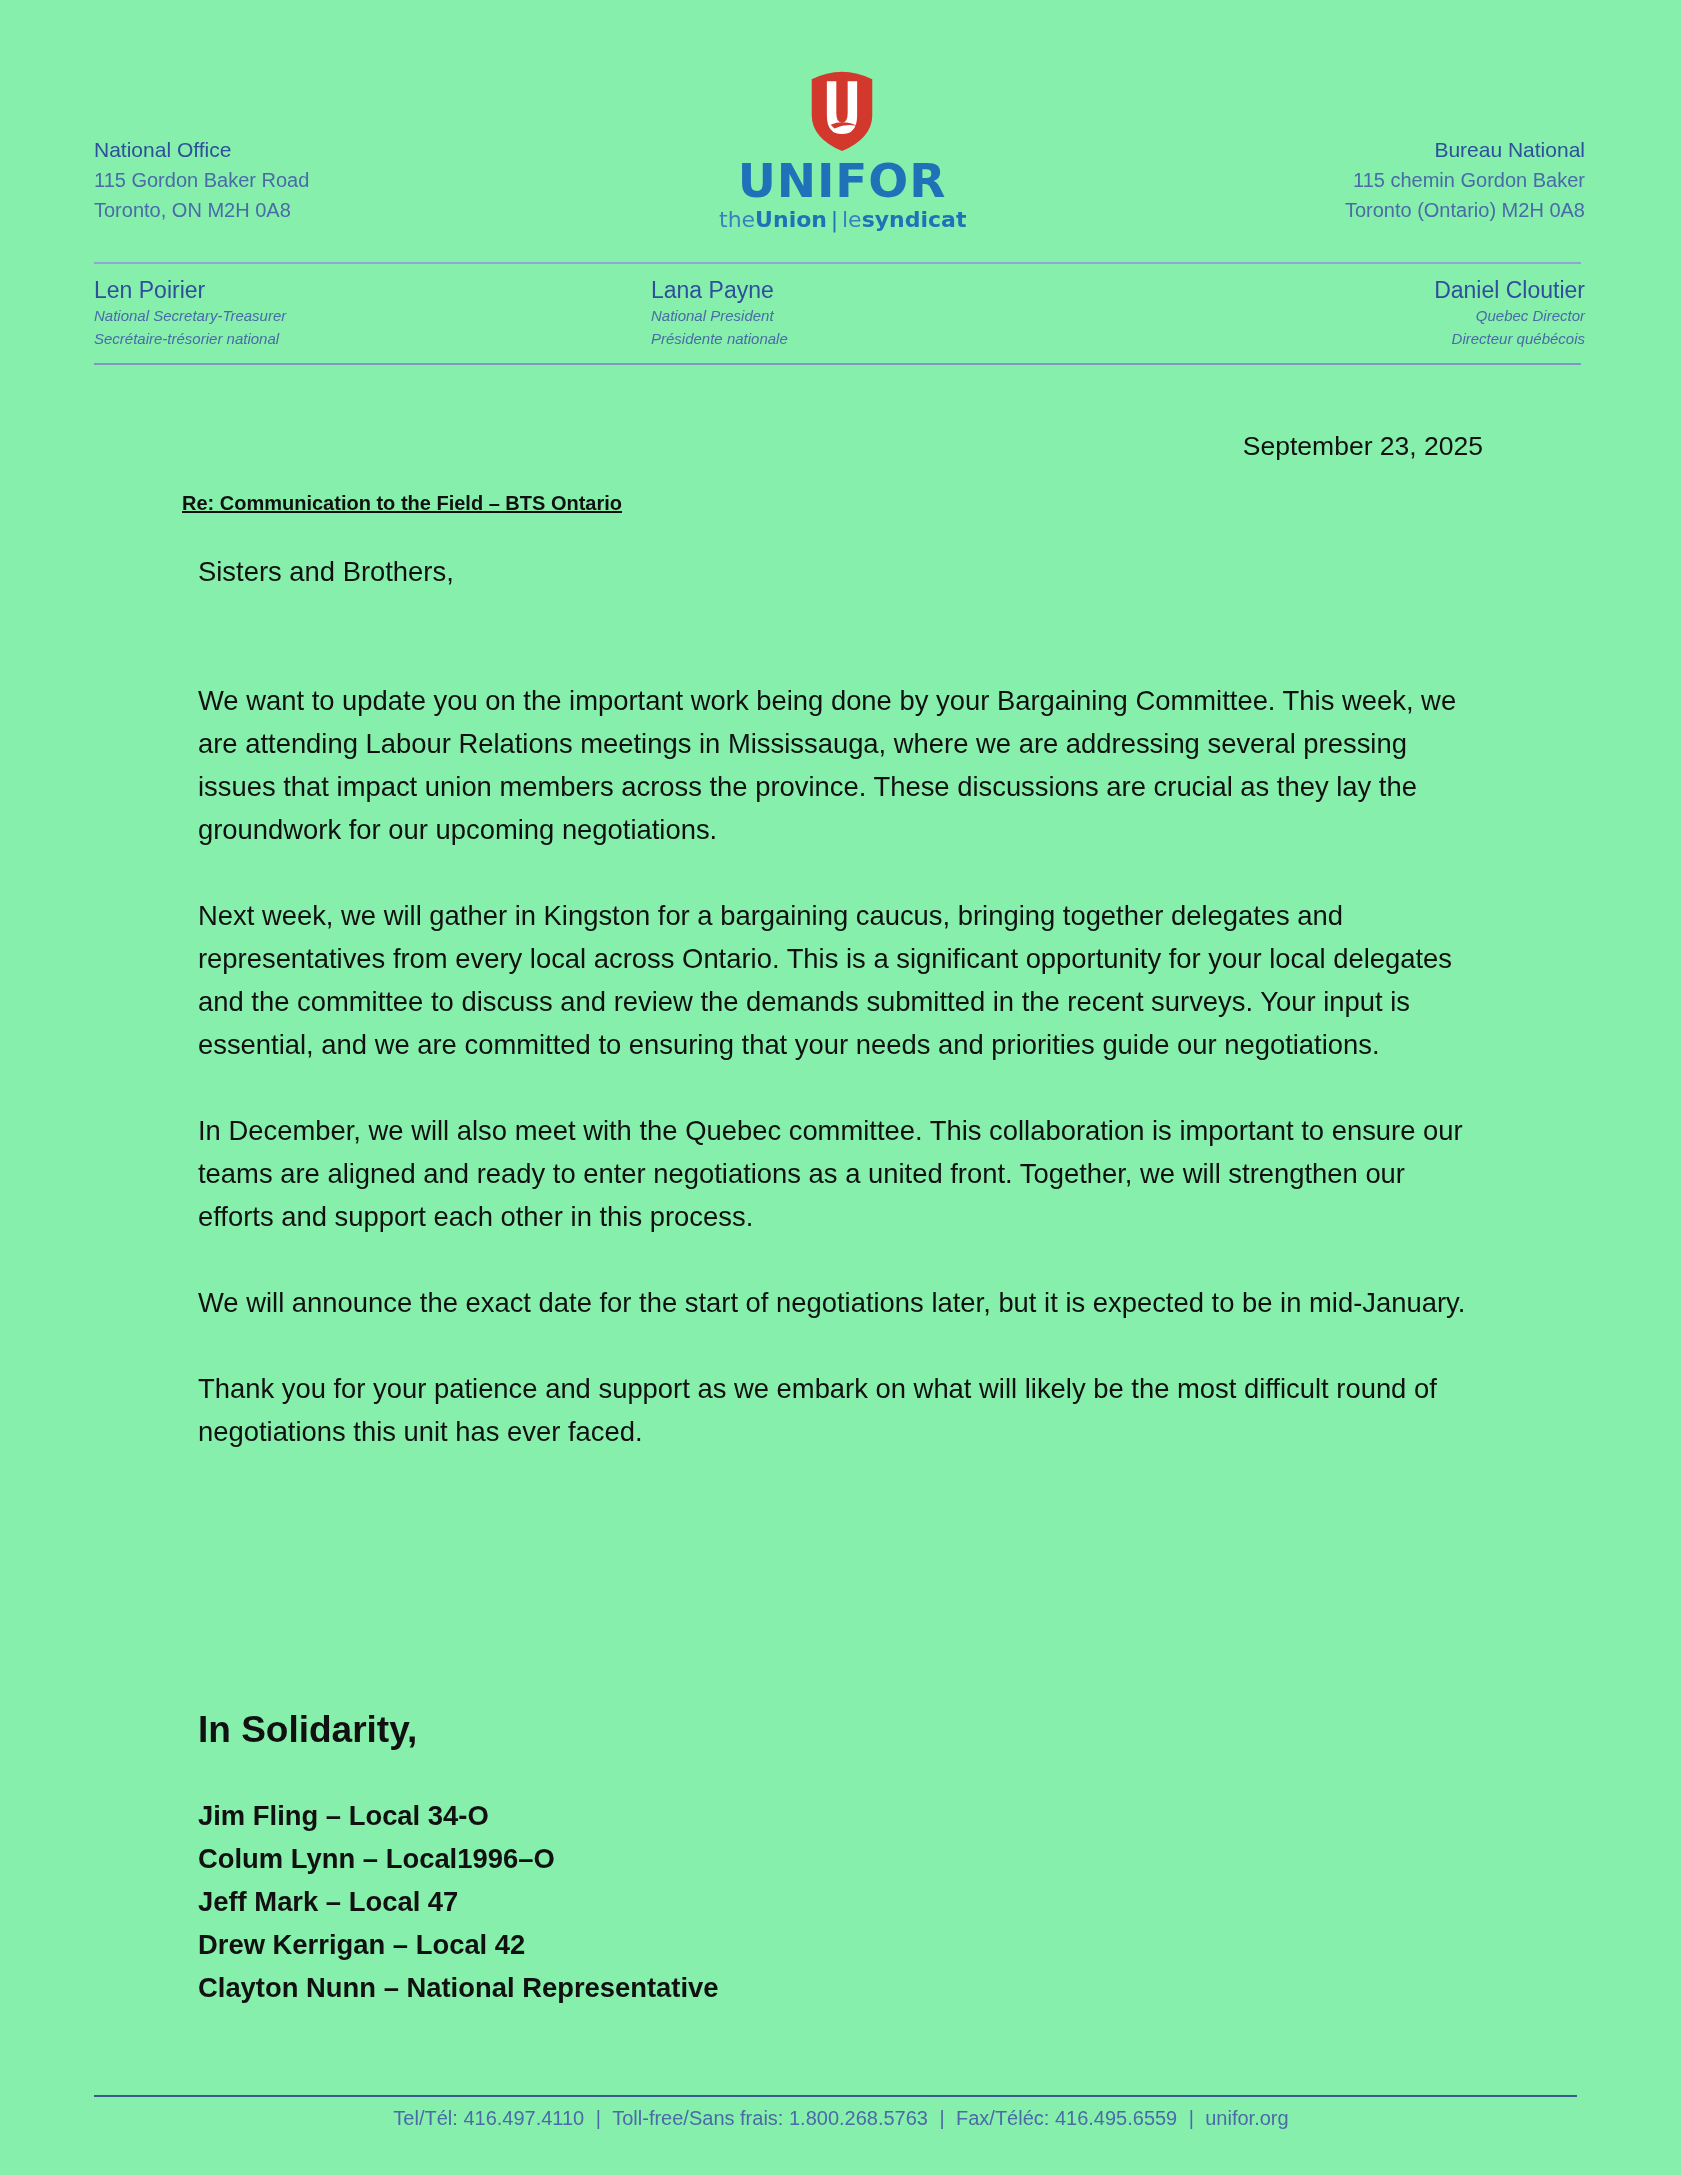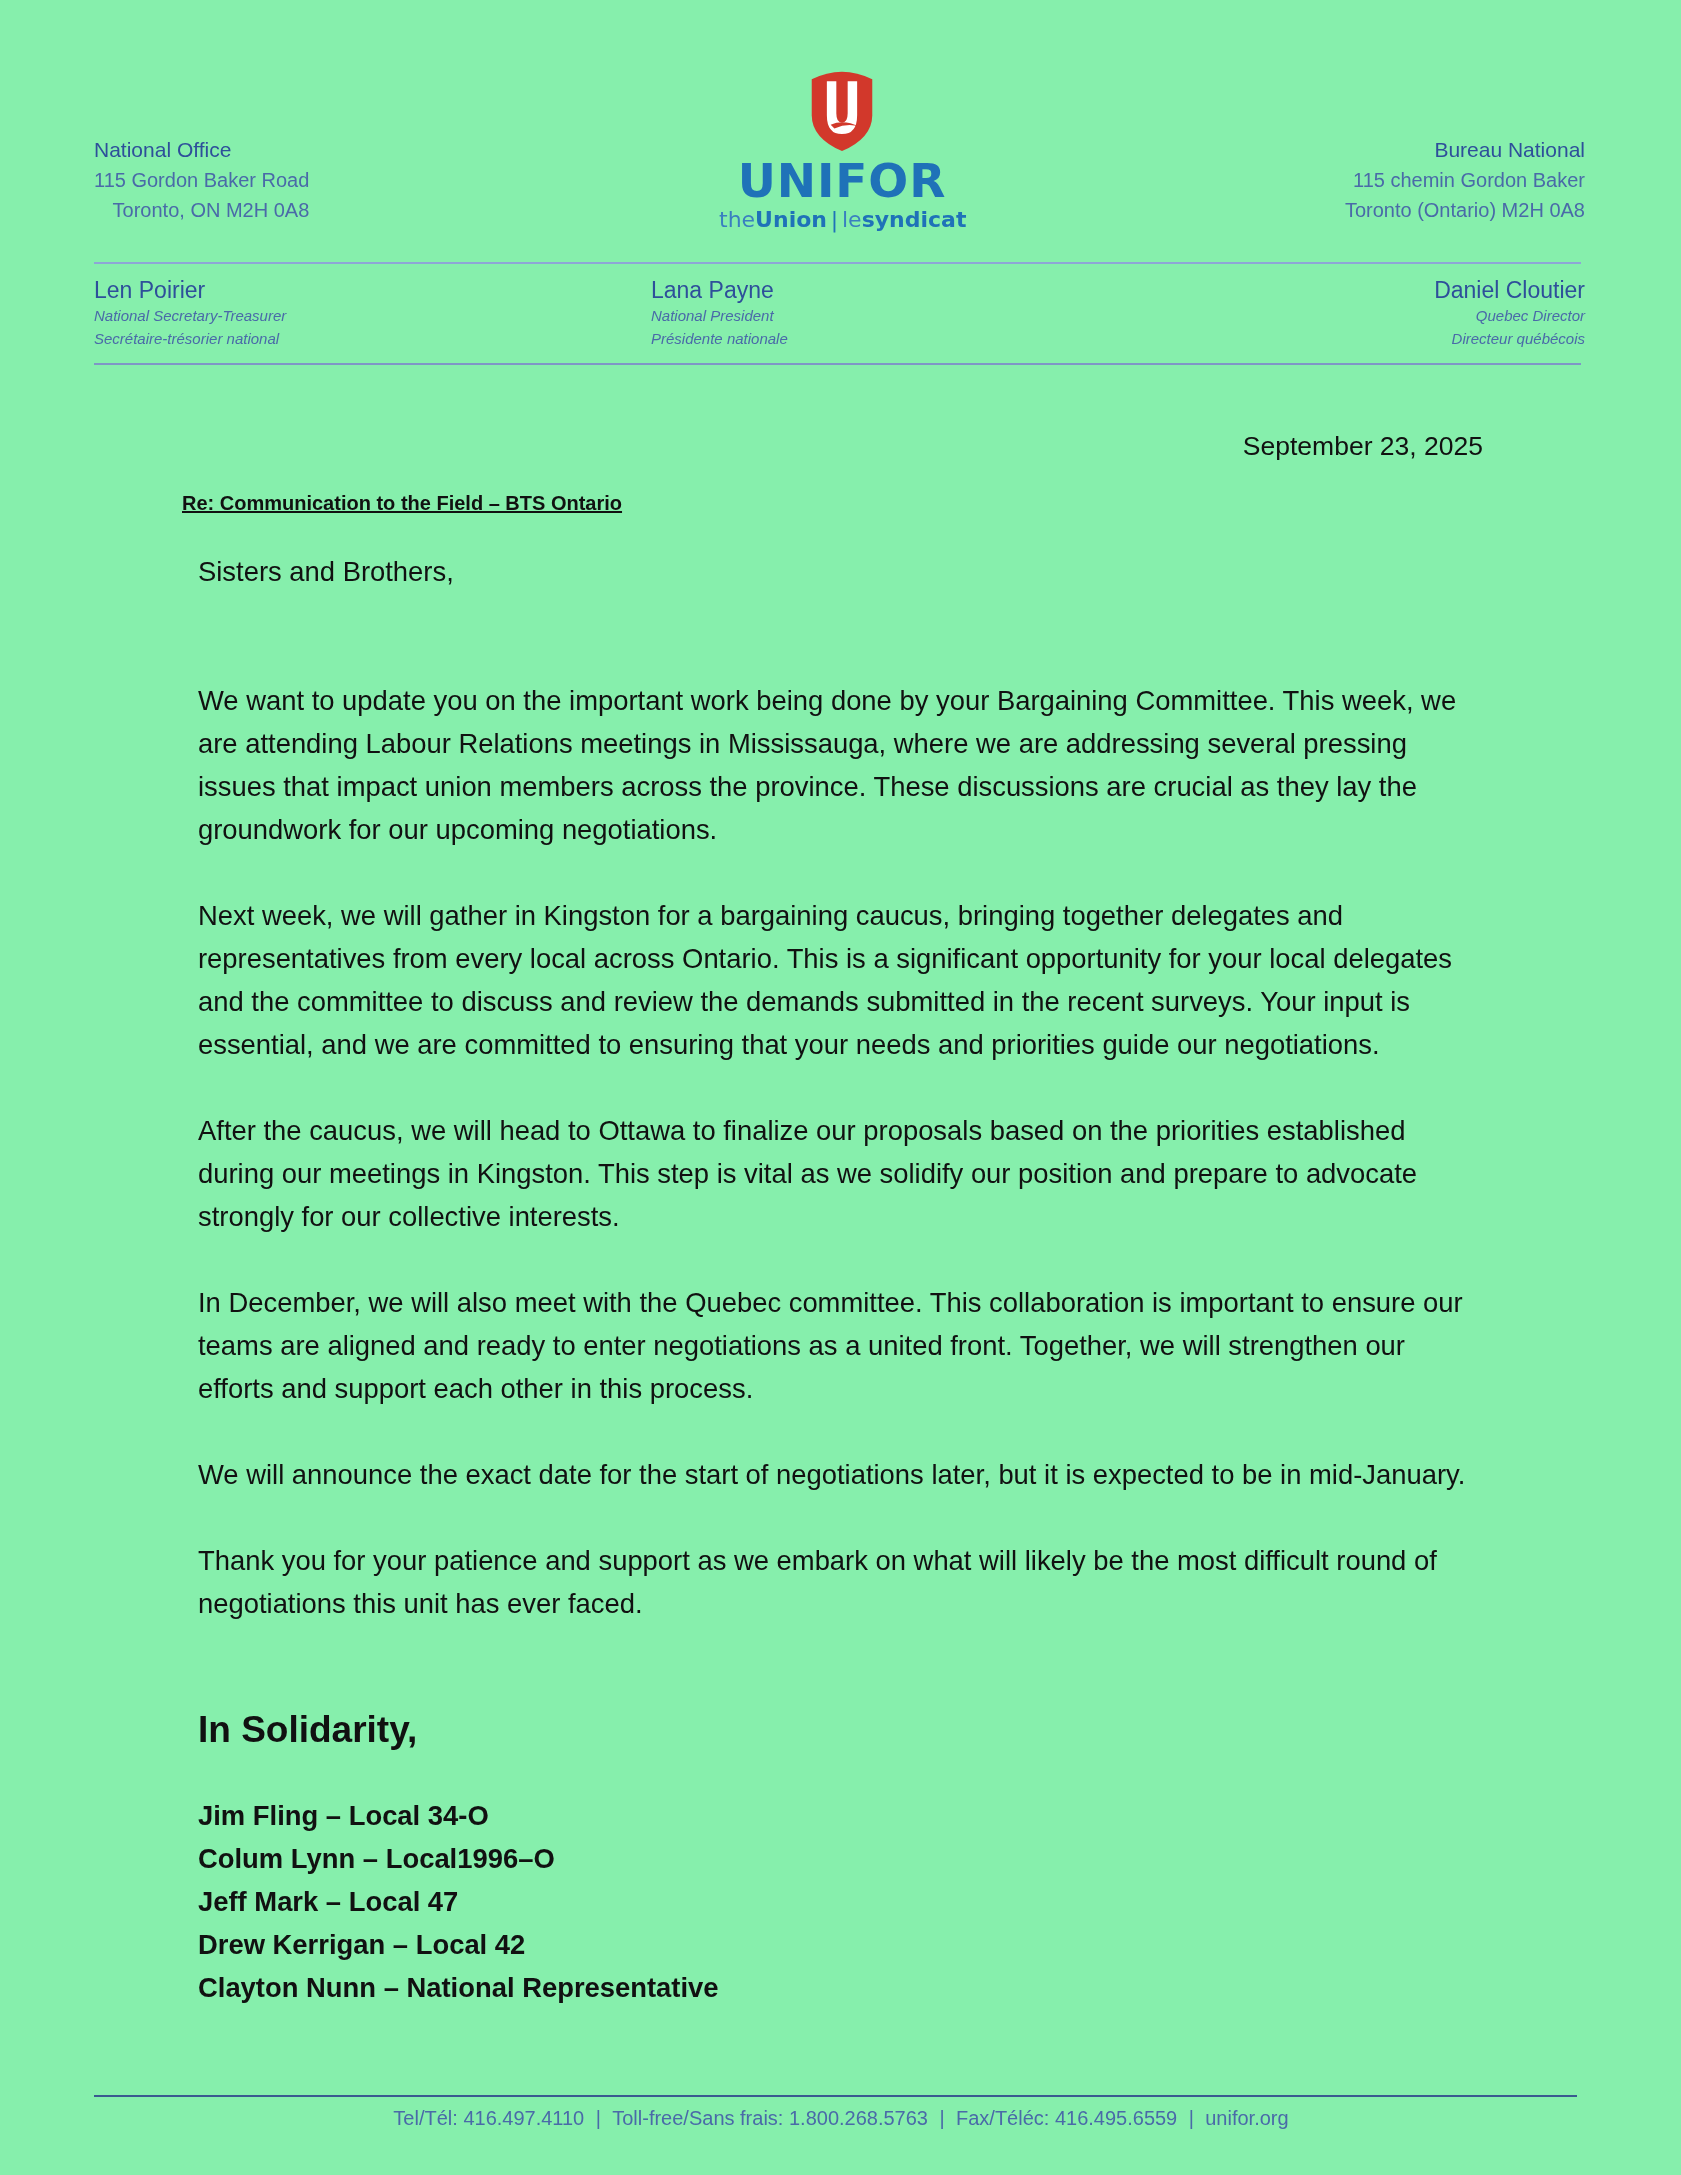--- a/index.html
+++ b/index.html
@@ -1,21 +1,21 @@
 <!DOCTYPE html>
 <html style="font-size:15px"><head>
   <meta charset="utf-8">
   <style>
     html, body { margin: 0; padding: 0; background: #ffffff; }
     body { width: 1682px; height: 2176px; position: relative; overflow: hidden; }
     .page { position: absolute; left: 0; top: 0; width: 1682px; height: 2176px; background: #86efac; }
 
     .hdr { font-family: "Liberation Sans", sans-serif; color: #2f5597; position: absolute; }
     .hdr .title { font-size: 21px; color: #2e4f9a; line-height: 30px; }
-    .hdr .addr { font-size: 20px; color: #4a6aa8; line-height: 30px; text-align: right; }
+    .hdr .addr { font-size: 20px; color: #4a6aa8; line-height: 30px; }
     .hdr-left { left: 94px; top: 135px; text-align: left; }
     .hdr-right { right: 97px; top: 135px; text-align: right; }
 
     .logo { position: absolute; left: 719px; top: 66px; width: 246px; height: 189px; text-align: center; }
     .logo svg { display: block; margin: 0 auto; }
     .logo .wordmark { font-family: "DejaVu Sans", sans-serif; font-weight: bold; font-size: 47px; color: #1f72b8; letter-spacing: 0.9px; line-height: 51px; margin-top: 1.9px; }
     .logo .tagline { font-family: "DejaVu Sans", sans-serif; font-size: 22px; color: #1f72b8; line-height: 28px; }
     .logo .tagline .light { font-weight: normal; color: #3a7fc0; }
     .logo .tagline .bold { font-weight: bold; }
     .logo .tagline .sep { font-weight: normal; color: #1f72b8; padding: 0 3.8px; }
@@ -95,21 +95,20 @@
 
   <div class="rule rule2"></div>
 
   <div class="body-text date">September 23, 2025</div>
   <div class="body-text subject">Re: Communication to the Field – BTS Ontario</div>
   <div class="body-text salutation">Sisters and Brothers,</div>
 
   <div class="body-text letter">
     <p>We want to update you on the important work being done by your Bargaining Committee. This week, we are attending Labour Relations meetings in Mississauga, where we are addressing several pressing issues that impact union members across the province. These discussions are crucial as they lay the groundwork for our upcoming negotiations.</p>
     <p>Next week, we will gather in Kingston for a bargaining caucus, bringing together delegates and representatives from every local across Ontario. This is a significant opportunity for your local delegates and the committee to discuss and review the demands submitted in the recent surveys. Your input is essential, and we are committed to ensuring that your needs and priorities guide our negotiations.</p>
-    <p>After the caucus, we will head to Ottawa to finalize our proposals based on the priorities established during our meetings in Kingston. This step is vital as we solidify our position and prepare to advocate strongly for our collective interests.</p>
     <p>In December, we will also meet with the Quebec committee. This collaboration is important to ensure our teams are aligned and ready to enter negotiations as a united front. Together, we will strengthen our efforts and support each other in this process.</p>
     <p>We will announce the exact date for the start of negotiations later, but it is expected to be in mid-January.</p>
     <p>Thank you for your patience and support as we embark on what will likely be the most difficult round of negotiations this unit has ever faced.</p>
   </div>
 
   <div class="body-text closing">In Solidarity,</div>
 
   <div class="body-text signers">
     <div>Jim Fling – Local 34-O</div>
     <div>Colum Lynn – Local1996–O</div>

